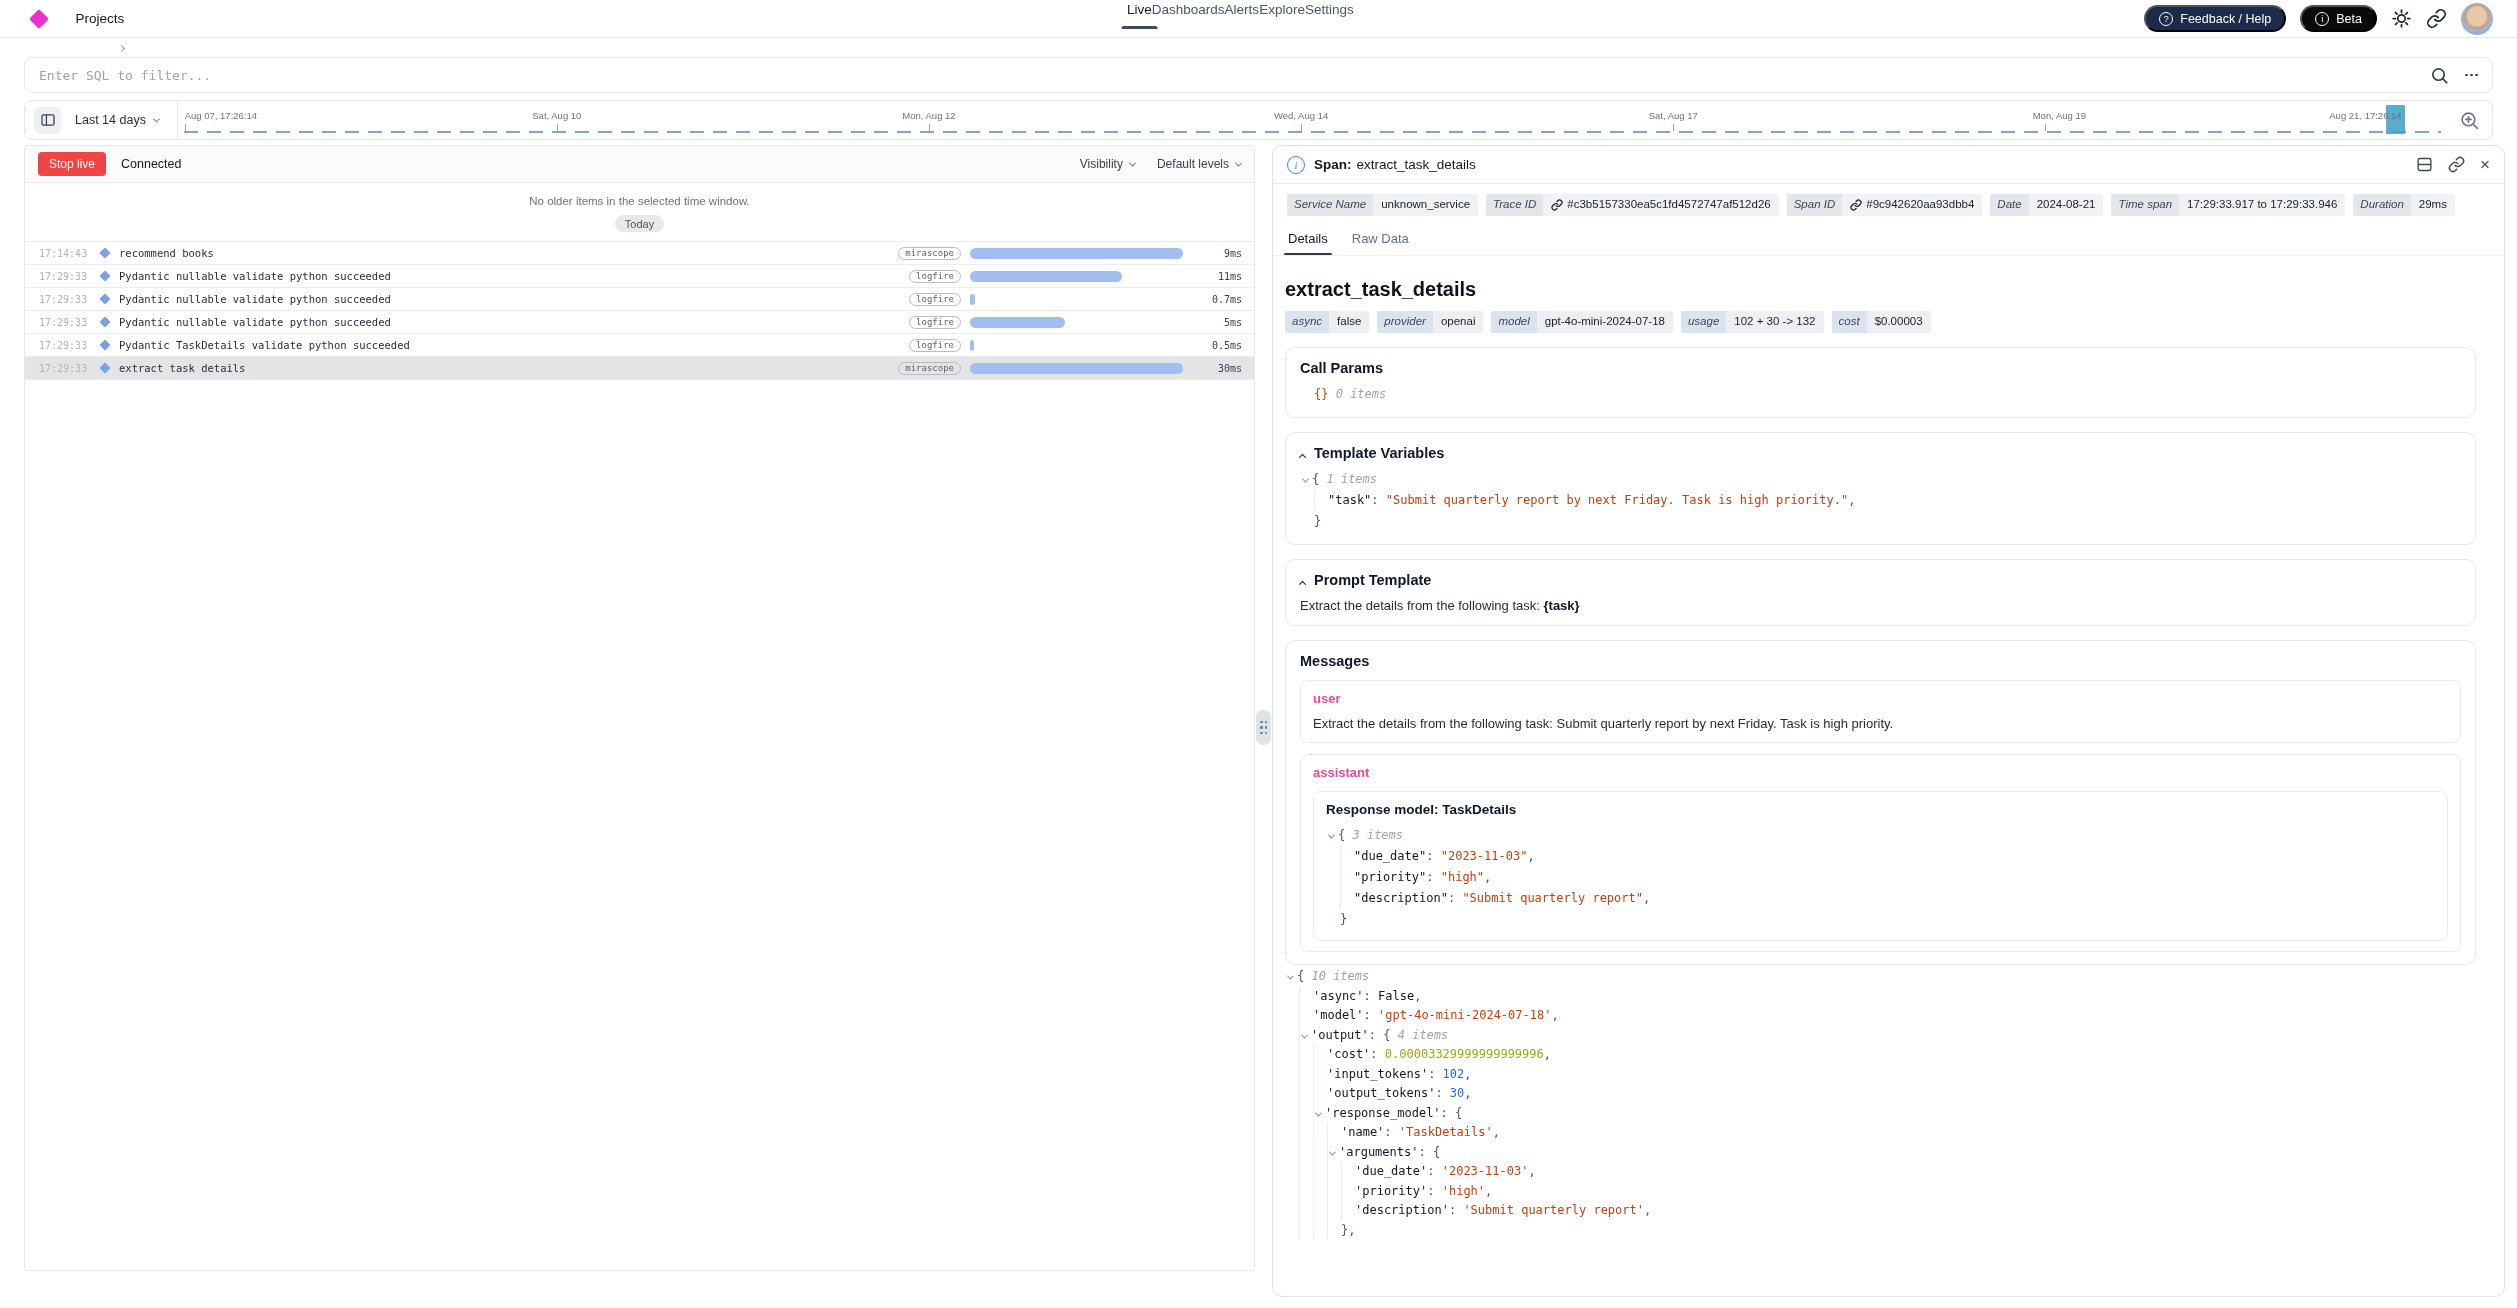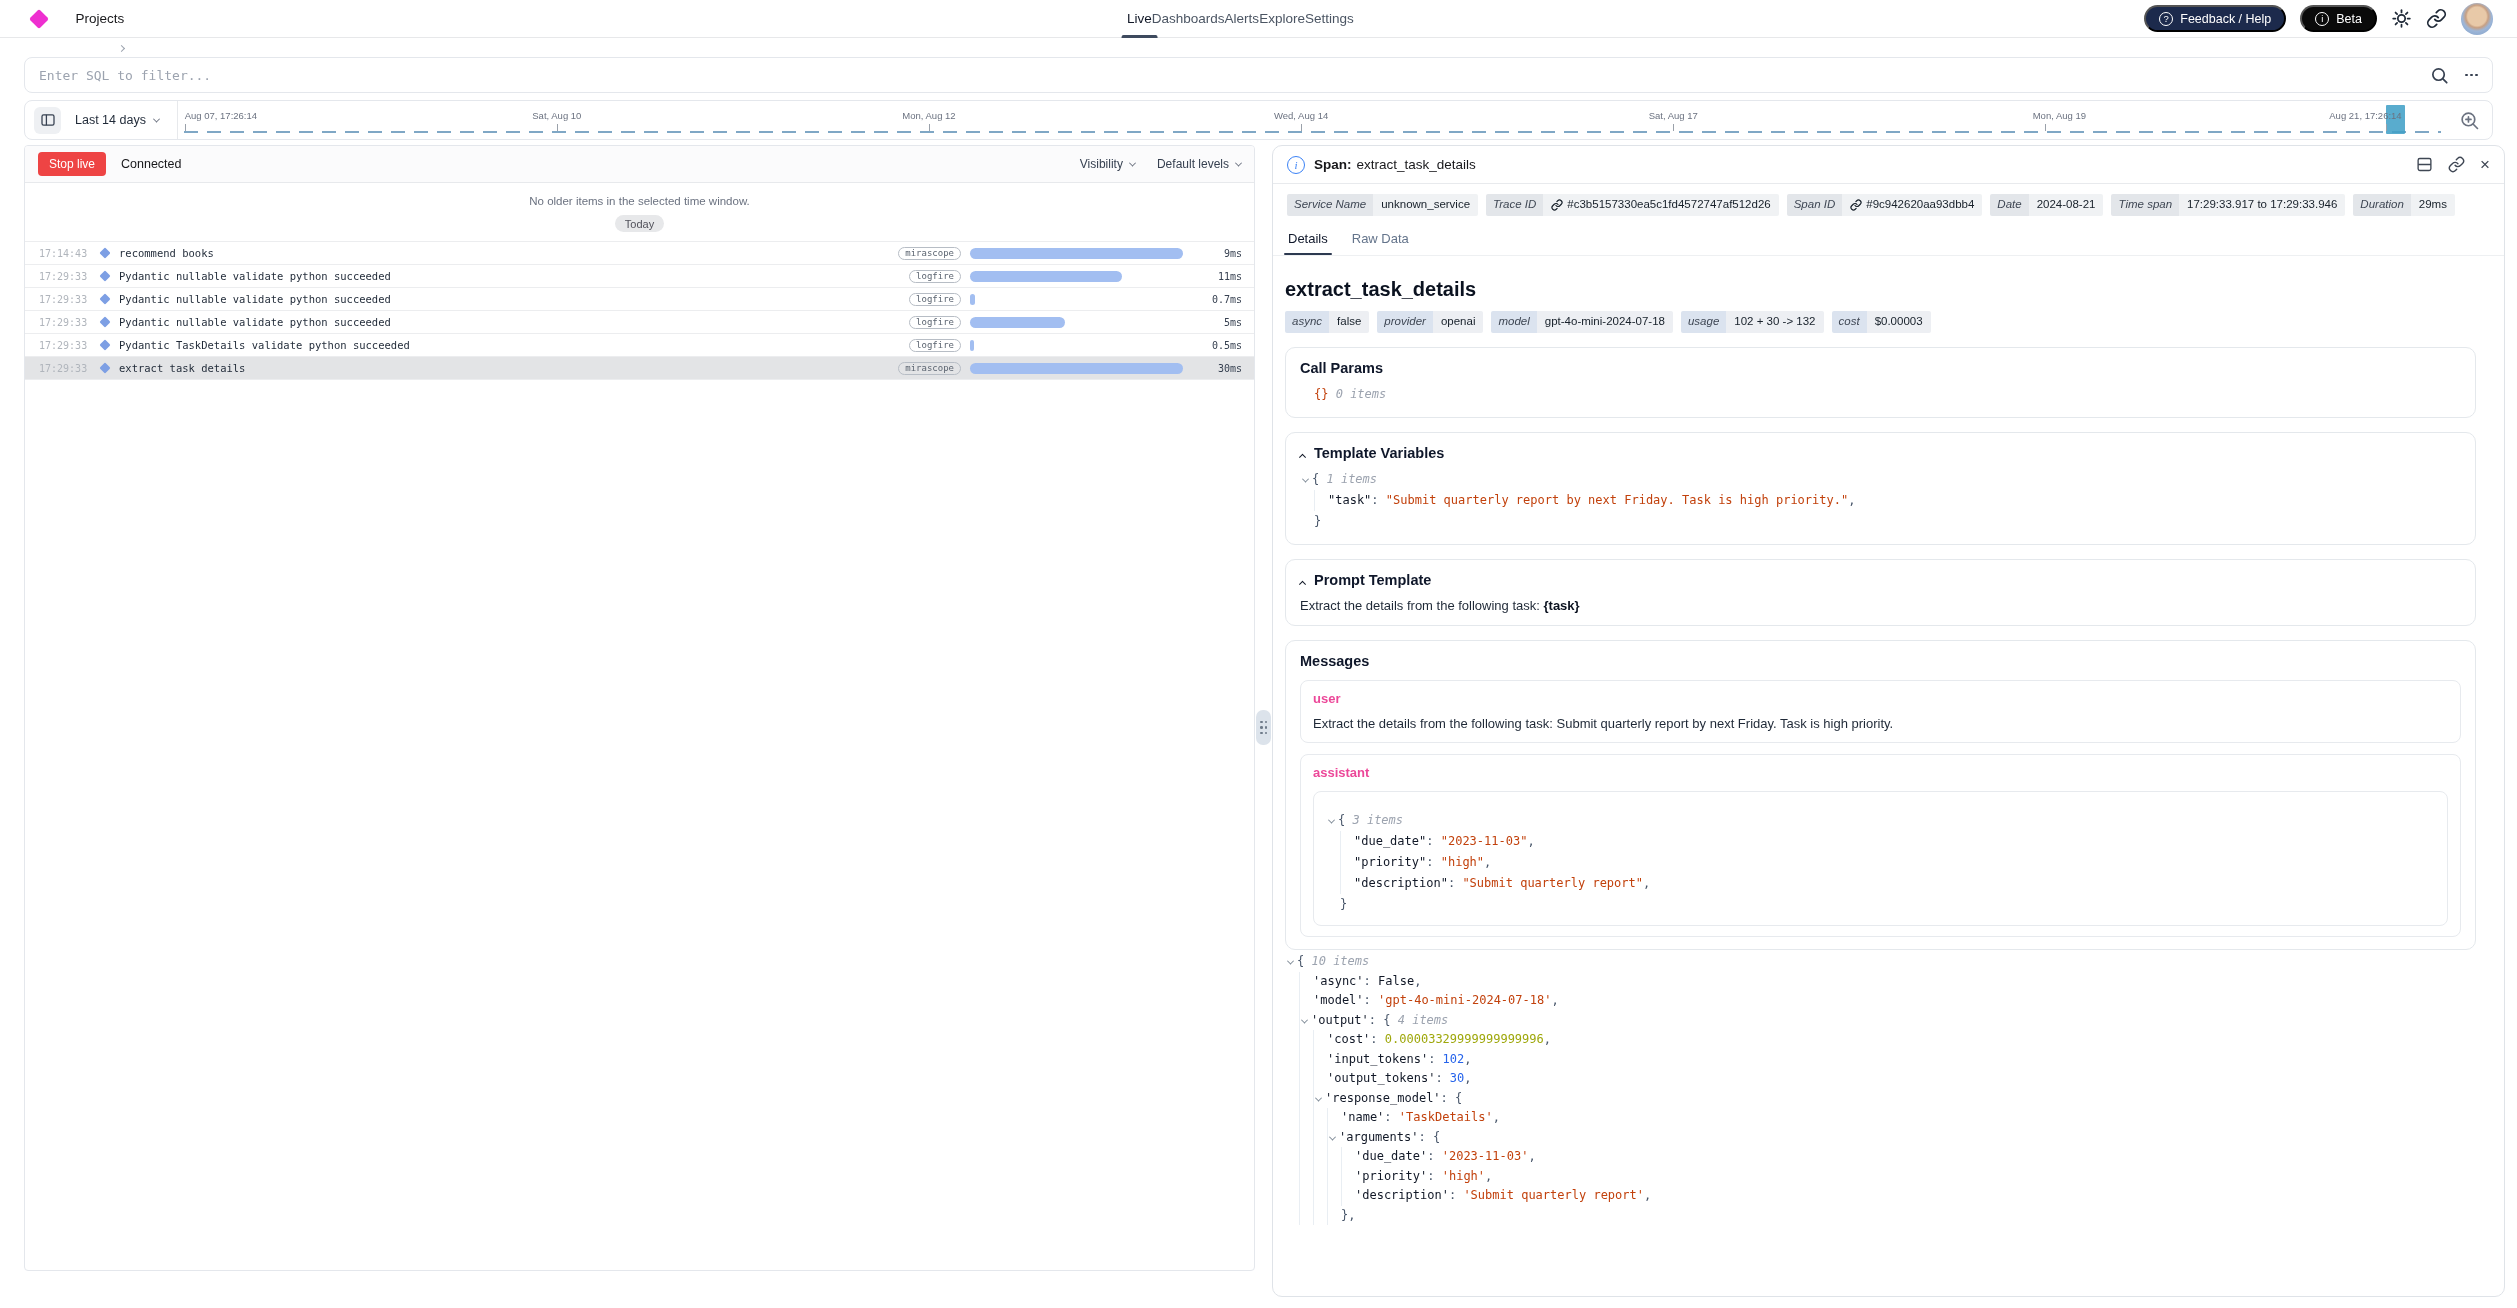--- a/index.html
+++ b/index.html
@@ -17,21 +17,21 @@
 
   
   .top-header { height:38px; display:flex; align-items:center; padding:0 24px;
     border-bottom:1px solid #e7e8ea; position:relative; background:#fff; }
   .brand-diamond { width:14px; height:14px; background:#ee2fd0; transform:rotate(45deg);
     border-radius:2px; margin:0 16px 0 8px; flex:none; }
   .breadcrumb { display:flex; align-items:flex-end; gap:20px; font-size:13.5px; color:#18181b;flex-direction:column; }
   .breadcrumb .sep { color:#9ca3af; }
   .breadcrumb .bc-item { cursor:pointer; }
   .main-nav { position:absolute; left:50%; transform:translateX(-58%); height:20px;
-    display:flex; align-items:center; }
+    display:flex; align-items:flex-end; }
   .nav-item { font-size:13.5px; color:#4b5563; height:38px; line-height:38px; position:relative; cursor:pointer; }
   .nav-item.active { color:#111827; }
   .nav-item.active::after { content:""; position:absolute; left:-6px; right:-6px; bottom:0;
     height:3px; background:#3e4a5e; border-radius:2px 2px 0 0; }
   .header-right { margin-left:auto; display:flex; align-items:center; gap:14px; }
   .pill-btn { display:flex; align-items:center; gap:7px; height:27px; border-radius:14px;
     color:#fff; font-size:12.5px; padding:0 13px; cursor:pointer; }
   .pill-btn.feedback { background:#1c2a4c; }
   .pill-btn.beta { background:#0a0a0a; }
   .circ-ic { width:14px; height:14px; border:1.4px solid #fff; border-radius:50%;
@@ -495,20 +495,21 @@
       <div class="card-title">
           <span>Messages</span>
         </div>
       <div class="sub-card">
         <div class="role">user</div>
         <div class="msg-text">Extract the details from the following task: Submit quarterly report by next Friday. Task is high priority.</div>
       </div>
       <div class="sub-card">
         <div class="role">assistant</div>
         <div class="sub-card">
+          <div class="rm-title">Response model: TaskDetails</div>
           <div class="code" id="rm-code">
               <div class="cl"><span class="cchev"><span class="cv down sm"></span></span><span class="seg p">{ </span><span class="seg t">3 items</span></div>
               <div class="cl"><span class="ind"></span><span class="seg k">"due_date"</span><span class="seg p">: </span><span class="seg s">"2023-11-03"</span><span class="seg p">,</span></div>
               <div class="cl"><span class="ind"></span><span class="seg k">"priority"</span><span class="seg p">: </span><span class="seg s">"high"</span><span class="seg p">,</span></div>
               <div class="cl"><span class="ind"></span><span class="seg k">"description"</span><span class="seg p">: </span><span class="seg s">"Submit quarterly report"</span><span class="seg p">,</span></div>
               <div class="cl"><span class="seg p">}</span></div>
             </div>
         </div>
       </div>
     </div>

